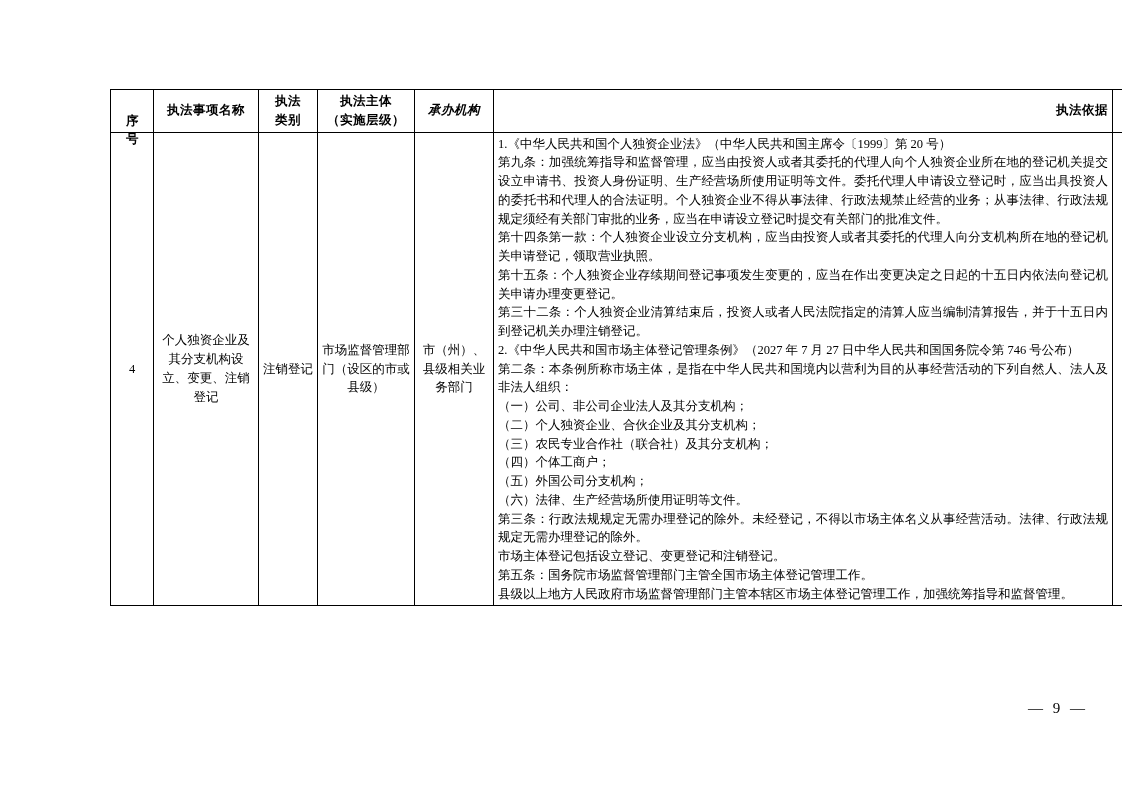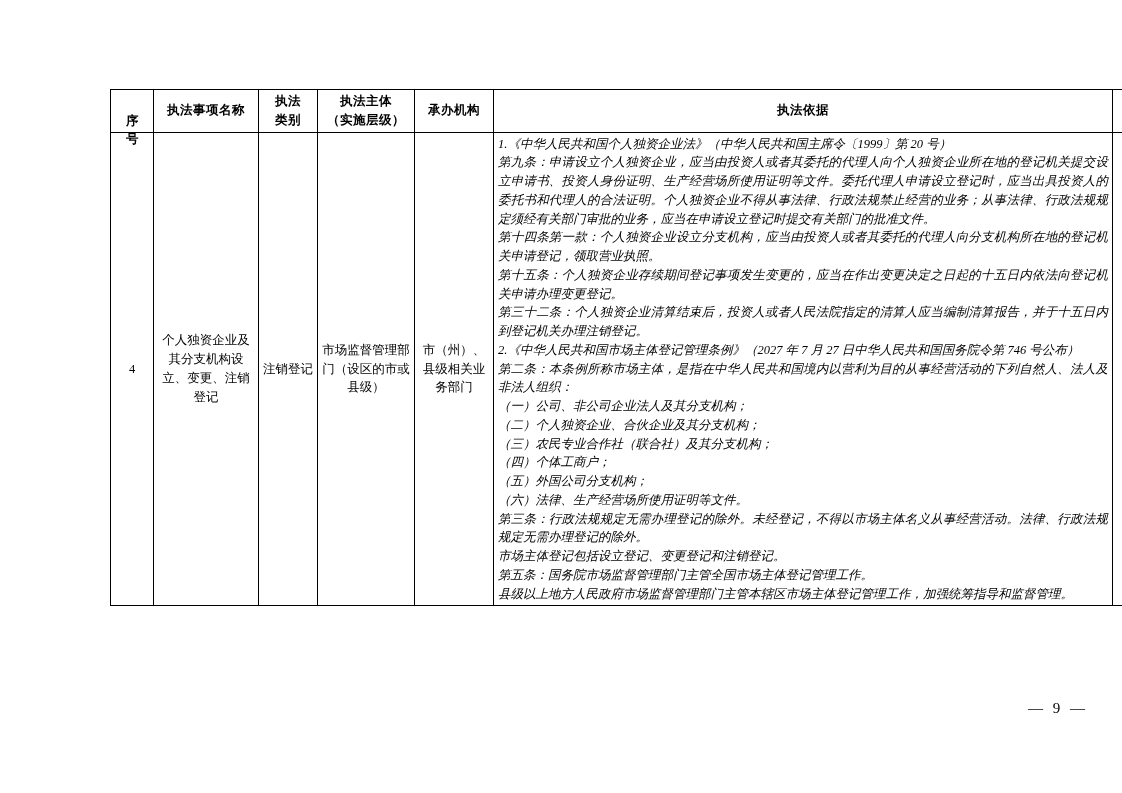--- a/index.html
+++ b/index.html
@@ -43,22 +43,22 @@
     text-align: center;
     font-weight: bold;
     font-size: 13px;
     padding: 6px 2px;
     letter-spacing: 0.5px;
   }
   th.col-seq { width: 34px; }
   th.col-name { width: 96px; }
   th.col-type { width: 50px; }
   th.col-subject { width: 88px; }
-  th.col-org { width: 70px; }
-  th.col-basis { width: 610px; }
+  th.col-org { width: 70px; font-style: italic; }
+  th.col-basis { width: 610px; text-align: right; }
   th.col-remark { width: 34px; }
 
   .vert {
     writing-mode: vertical-rl;
     text-orientation: upright;
     letter-spacing: 2px;
     display: inline-block;
     line-height: 1.15;
   }
   td.seq-cell {
@@ -69,21 +69,20 @@
     text-align: center;
     font-size: 12.5px;
     line-height: 1.6;
   }
   td.basis-cell {
     text-align: justify;
     font-size: 12.4px;
     line-height: 1.62;
     padding: 4px 6px 6px 6px;
     vertical-align: top;
-    font-style: italic;
   }
   td.remark-cell {
     text-align: center;
   }
   .basis-line {
     margin: 0;
     text-indent: 0;
   }
   .page-number {
     position: absolute;
@@ -131,21 +130,21 @@
     </thead>
     <tbody>
       <tr>
         <td class="seq-cell">4</td>
         <td class="name-cell">个人独资企业及其分支机构设立、变更、注销登记</td>
         <td class="type-cell">注销登记</td>
         <td class="subject-cell">市场监督管理部门（设区的市或县级）</td>
         <td class="org-cell">市（州）、县级相关业务部门</td>
         <td class="basis-cell">
           <p class="basis-line">1.《中华人民共和国个人独资企业法》（中华人民共和国主席令〔1999〕第 20 号）</p>
-          <p class="basis-line">第九条：申请设立个人独资企业，应当由投资人或者其委托的代理人向个人独资企业所在地的登记机关提交设立申请书、投资人身份证明、生产经营场所使用证明等文件。委托代理人申请设立登记时，应当出具投资人的委托书和代理人的合法证明。个人独资企业不得从事法律、行政法规禁止经营的业务；从事法律、行政法规规定须经有关部门审批的业务，应当在申请设立登记时提交有关部门的批准文件。</p>
+          <p class="basis-line">第九条：加强统筹指导和监督管理，应当由投资人或者其委托的代理人向个人独资企业所在地的登记机关提交设立申请书、投资人身份证明、生产经营场所使用证明等文件。委托代理人申请设立登记时，应当出具投资人的委托书和代理人的合法证明。个人独资企业不得从事法律、行政法规禁止经营的业务；从事法律、行政法规规定须经有关部门审批的业务，应当在申请设立登记时提交有关部门的批准文件。</p>
           <p class="basis-line">第十四条第一款：个人独资企业设立分支机构，应当由投资人或者其委托的代理人向分支机构所在地的登记机关申请登记，领取营业执照。</p>
           <p class="basis-line">第十五条：个人独资企业存续期间登记事项发生变更的，应当在作出变更决定之日起的十五日内依法向登记机关申请办理变更登记。</p>
           <p class="basis-line">第三十二条：个人独资企业清算结束后，投资人或者人民法院指定的清算人应当编制清算报告，并于十五日内到登记机关办理注销登记。</p>
           <p class="basis-line">2.《中华人民共和国市场主体登记管理条例》（2027 年 7 月 27 日中华人民共和国国务院令第 746 号公布）</p>
           <p class="basis-line">第二条：本条例所称市场主体，是指在中华人民共和国境内以营利为目的从事经营活动的下列自然人、法人及非法人组织：</p>
           <p class="basis-line">（一）公司、非公司企业法人及其分支机构；</p>
           <p class="basis-line">（二）个人独资企业、合伙企业及其分支机构；</p>
           <p class="basis-line">（三）农民专业合作社（联合社）及其分支机构；</p>
           <p class="basis-line">（四）个体工商户；</p>
           <p class="basis-line">（五）外国公司分支机构；</p>

